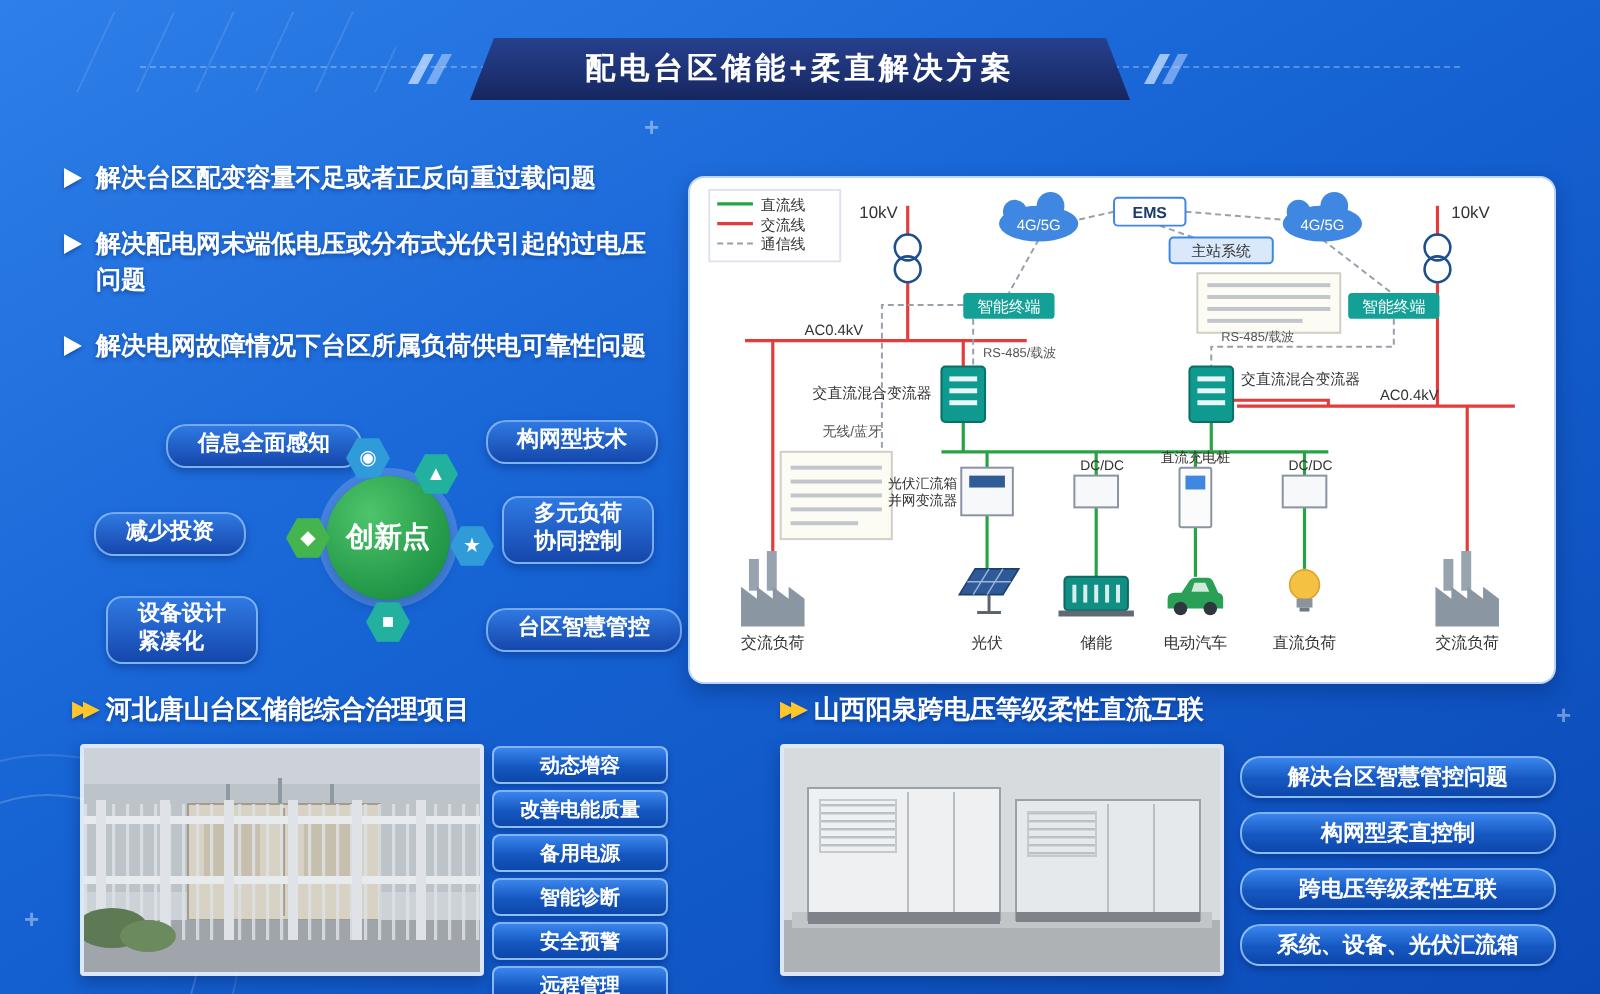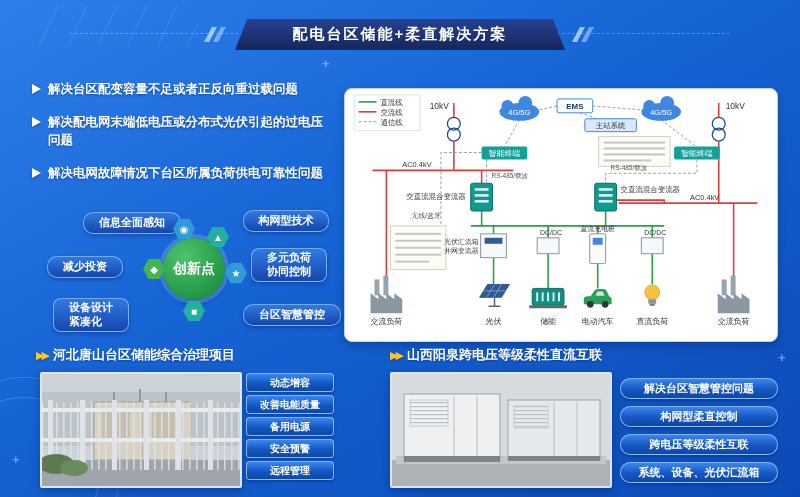--- a/index.html
+++ b/index.html
@@ -342,20 +342,21 @@
           <rect x="166" y="26" width="5" height="70"></rect>
         </g>
       <ellipse cx="14" cy="90" rx="18" ry="10" fill="#5d7a54"></ellipse>
         <ellipse cx="32" cy="94" rx="14" ry="8" fill="#6b8a5e"></ellipse>
     </svg>
   </div>
   <div class="tags tg-l">
     <div class="tag">动态增容</div>
     <div class="tag">改善电能质量</div>
     <div class="tag">备用电源</div>
+    <div class="tag">智能诊断</div>
     <div class="tag">安全预警</div>
     <div class="tag">远程管理</div>
   </div>
 
   <div class="ptitle pt-r">
     <span class="chev"></span>
     <span>山西阳泉跨电压等级柔性直流互联</span>
   </div>
   <div class="photo ph-r">
     <svg viewBox="0 0 218 112" width="218" height="112">

